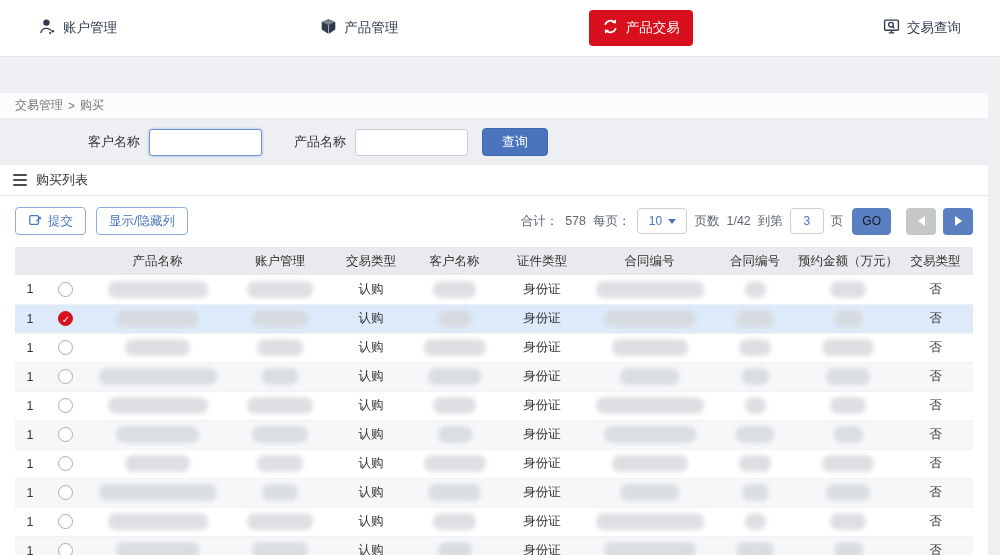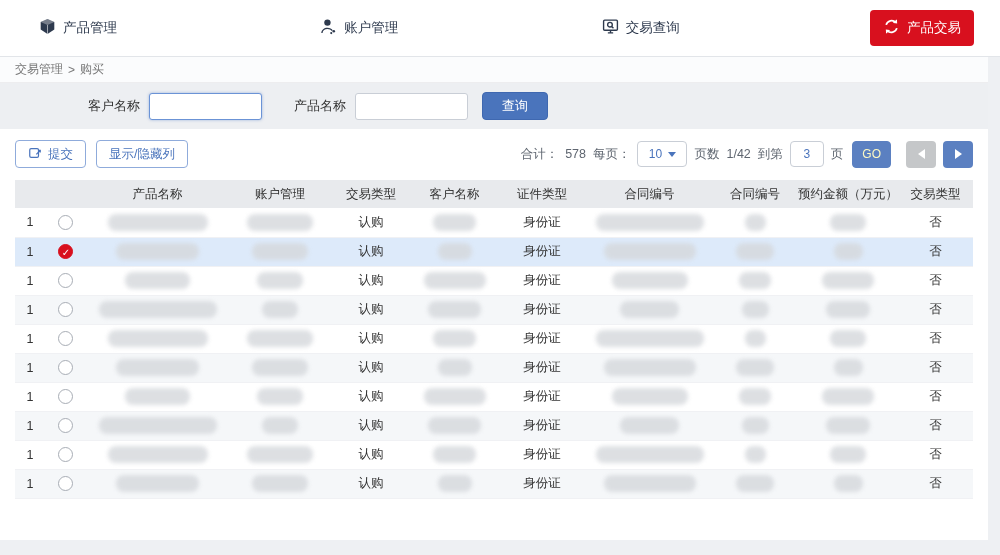--- a/index.html
+++ b/index.html
@@ -11,21 +11,21 @@
     display:flex; align-items:center; justify-content:space-between; padding:0 26px; }
   .nav-item { display:flex; align-items:center; gap:7px; font-size:13.5px; color:#2e3a4e;
     cursor:pointer; padding:8px 13px; border-radius:4px; white-space:nowrap; }
   .nav-item svg { width:17px; height:17px; flex:0 0 auto; }
   .nav-item.active { background:#d8101e; color:#fff; }
 
   .content { margin-right:12px; }
 
   
   .breadcrumb { height:26px; background:#fbfcfd; border-bottom:1px solid #ededef;
-    display:flex; align-items:center; padding:0 15px; font-size:12px; color:#777; gap:5px; }
+    display:flex; align-items:center; padding:0 15px; font-size:12px; color:#777; gap:5px;margin-top:36px; }
 
   
   .search-panel { height:46px; background:#edeff2; display:flex; align-items:center; padding-left:88px; }
   .search-panel label { font-size:13px; color:#333; margin-right:9px; }
   .search-panel .gap { width:32px; }
   .txt-input { width:113px; height:27px; background:#fff; border:1px solid #c9ced6;
     border-radius:3px; padding:0 6px; font-size:12px; color:#333; outline:none; }
   .txt-input.focused { border-color:#6b93d6; box-shadow:0 0 3px rgba(90,130,200,.55); }
   .btn-primary { margin-left:14px; height:28px; padding:0 19px; background:#4a74bc;
     border:1px solid #3f68b0; border-radius:4px; color:#fff; font-size:13px; cursor:pointer; }
@@ -44,21 +44,21 @@
   .btn-outline svg { width:14px; height:14px; }
 
   .pagination { margin-left:auto; display:flex; align-items:center; gap:7px; font-size:12.5px; color:#5f6670; }
   .pager-select { width:50px; height:26px; border:1px solid #c9ced6; border-radius:4px; background:#fff;
     color:#4a74bc; font-size:12px; display:inline-flex; align-items:center; justify-content:center; gap:6px; cursor:pointer; }
   .caret-down { width:0; height:0; border-left:4px solid transparent; border-right:4px solid transparent;
     border-top:5px solid #4a74bc; }
   .page-input { width:34px; height:26px; border:1px solid #c9ced6; border-radius:4px;
     text-align:center; font-size:12px; color:#4a74bc; outline:none; }
   .btn-go { height:27px; padding:0 9px; background:#5b80c1; border:1px solid #5b80c1; border-radius:4px;
-    color:#fef9c3; font-size:12px; cursor:pointer; margin-left:2px; }
+    color:#0f172a; font-size:12px; cursor:pointer; margin-left:2px; }
   .btn-pager { width:30px; height:27px; border:none; border-radius:4px; display:inline-flex;
     align-items:center; justify-content:center; cursor:pointer; }
   .btn-pager.prev { background:#c5c7c9; margin-left:8px; }
   .btn-pager.next { background:#5b80c1; }
   .tri-left  { width:0; height:0; border-top:5px solid transparent; border-bottom:5px solid transparent; border-right:7px solid #fff; }
   .tri-right { width:0; height:0; border-top:5px solid transparent; border-bottom:5px solid transparent; border-left:7px solid #fff; }
 
   
   table { width:958px; margin:3px 15px 0; border-collapse:collapse; table-layout:fixed;
     font-size:12.5px; color:#333; }
@@ -74,74 +74,82 @@
   .radio.checked::after { content:"\2713"; position:absolute; left:0; top:0; width:15px; height:15px;
     line-height:15px; color:#fff; font-size:10px; font-weight:bold; text-align:center; }
 
   .blob { display:inline-block; height:17px; border-radius:8px; background:#d5d8dc;
     filter:blur(2px); opacity:.8; vertical-align:middle; }
 </style>
 </head>
 <body>
 
 <div class="topnav">
-  <div class="nav-item">
-    <span><svg viewBox="0 0 16 16" fill="currentColor">
-          <path d="M8 1l6.4 2.8v7L8 15 1.6 10.8v-7z"></path>
-          <path d="M8 1l6.4 2.8L8 6.6 1.6 3.8z" fill="#fff" opacity=".35"></path>
-          <path d="M8 6.6v8.4" stroke="#fff" stroke-width=".9" opacity=".6"></path>
-        </svg></span>
-    <span>产品管理</span>
-  </div>
   <div class="nav-item">
     <span><svg viewBox="0 0 16 16" fill="currentColor">
           <circle cx="7" cy="4.3" r="3"></circle>
           <path d="M1.2 14c.3-3 2.7-4.9 5.8-4.9 2.2 0 4.1 1 5.1 2.6l-1 .6c-.8-1.3-2.3-2-4.1-2-2.5 0-4.4 1.5-4.6 3.7z"></path>
           <circle cx="13" cy="12.4" r="1.2"></circle>
           <circle cx="10.6" cy="14.2" r="1"></circle>
         </svg></span>
     <span>账户管理</span>
   </div>
   <div class="nav-item">
-    <span><svg viewBox="0 0 16 16" fill="none" stroke="currentColor" stroke-width="1.3">
-          <rect x="1.5" y="2" width="13" height="9.5" rx="1"></rect>
-          <circle cx="7.5" cy="6.3" r="2.2"></circle>
-          <path d="M9.1 7.9l1.7 1.7M5.5 14h5M8 11.5V14"></path>
+    <span><svg viewBox="0 0 16 16" fill="currentColor">
+          <path d="M8 1l6.4 2.8v7L8 15 1.6 10.8v-7z"></path>
+          <path d="M8 1l6.4 2.8L8 6.6 1.6 3.8z" fill="#fff" opacity=".35"></path>
+          <path d="M8 6.6v8.4" stroke="#fff" stroke-width=".9" opacity=".6"></path>
         </svg></span>
-    <span>交易查询</span>
+    <span>产品管理</span>
   </div>
   <div class="nav-item active">
     <span><svg viewBox="0 0 16 16" fill="none" stroke="currentColor" stroke-width="1.6">
           <path d="M3 6.5a5.2 5.2 0 0 1 9-2.2"></path>
           <path d="M12.6 1.6l.2 3-3-.3" fill="currentColor" stroke-width="1"></path>
           <path d="M13 9.5a5.2 5.2 0 0 1-9 2.2"></path>
           <path d="M3.4 14.4l-.2-3 3 .3" fill="currentColor" stroke-width="1"></path>
         </svg></span>
     <span>产品交易</span>
   </div>
+  <div class="nav-item">
+    <span><svg viewBox="0 0 16 16" fill="none" stroke="currentColor" stroke-width="1.3">
+          <rect x="1.5" y="2" width="13" height="9.5" rx="1"></rect>
+          <circle cx="7.5" cy="6.3" r="2.2"></circle>
+          <path d="M9.1 7.9l1.7 1.7M5.5 14h5M8 11.5V14"></path>
+        </svg></span>
+    <span>交易查询</span>
+  </div>
 </div>
 
 <div class="content">
 
   <div class="breadcrumb">
     <span>交易管理</span>
     <span>&gt;</span>
     <span>购买</span>
   </div>
 
   <div class="search-panel">
     <label>客户名称</label>
     <input class="txt-input focused" value="" style="">
     <span class="gap"></span>
     <label>产品名称</label>
     <input class="txt-input" value="" style="">
     <button class="btn-primary">查询</button>
   </div>
 
   <div class="card">
+    <div class="card-header">
+      <span class="menu-icon">
+          <i></i>
+          <i></i>
+          <i></i>
+        </span>
+      <span>购买列表</span>
+    </div>
 
     <div class="toolbar">
       <button class="btn-outline">
         <span><svg viewBox="0 0 16 16" fill="none" stroke="#4a74bc" stroke-width="1.4">
               <rect x="2" y="3" width="10" height="10" rx="1.5"></rect>
               <path d="M9.5 9.5l4.5-4.5M14 7.5V5h-2.5"></path>
             </svg></span>
         <span>提交</span>
       </button>
       <button class="btn-outline">

